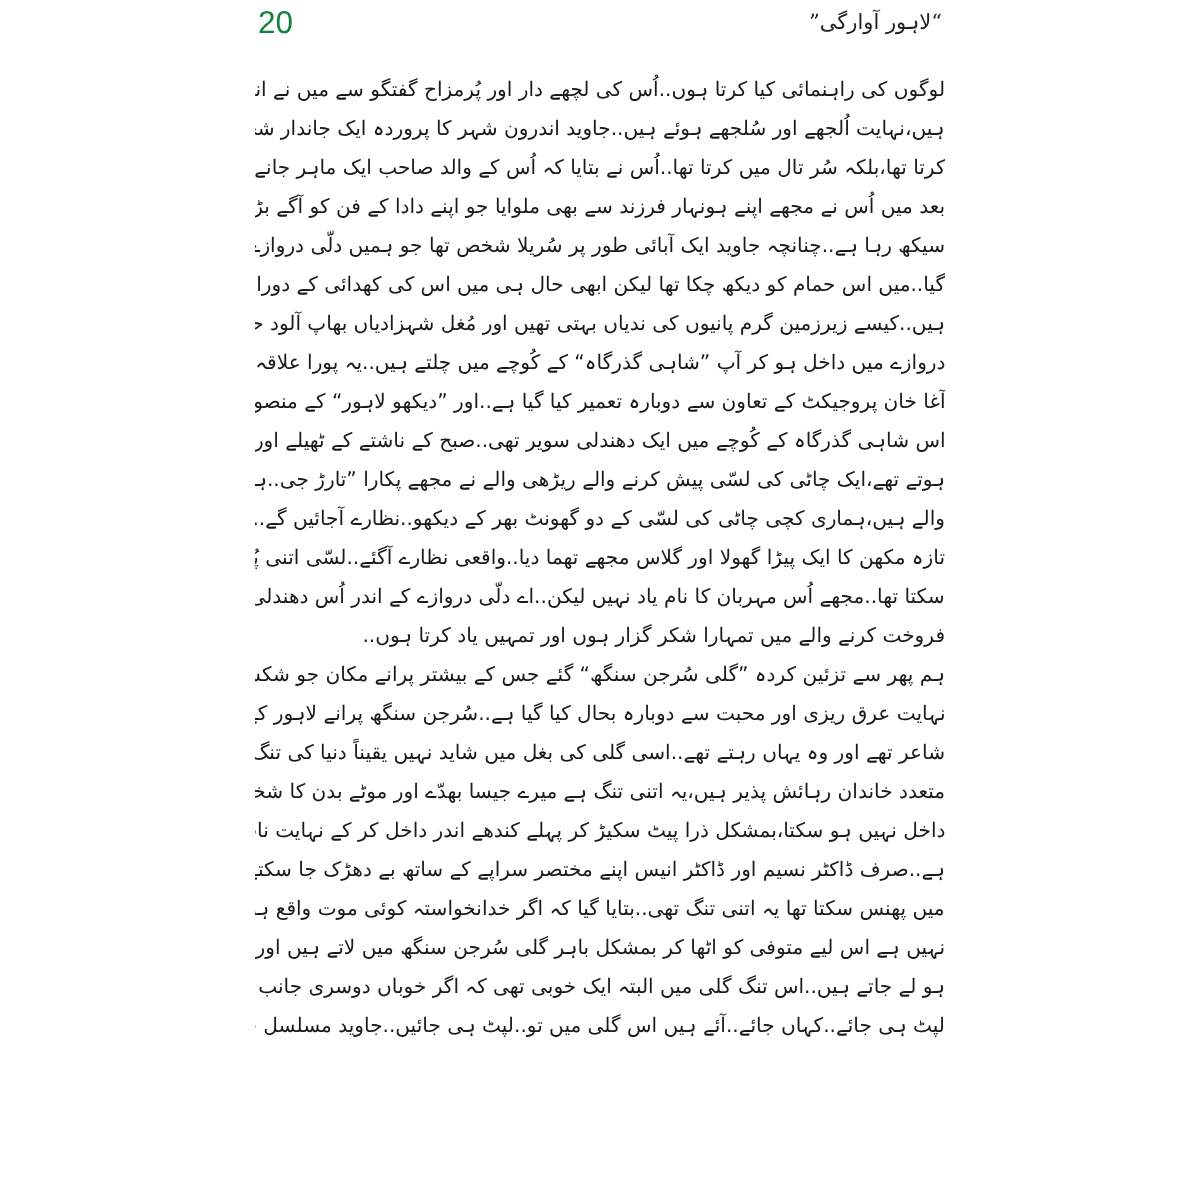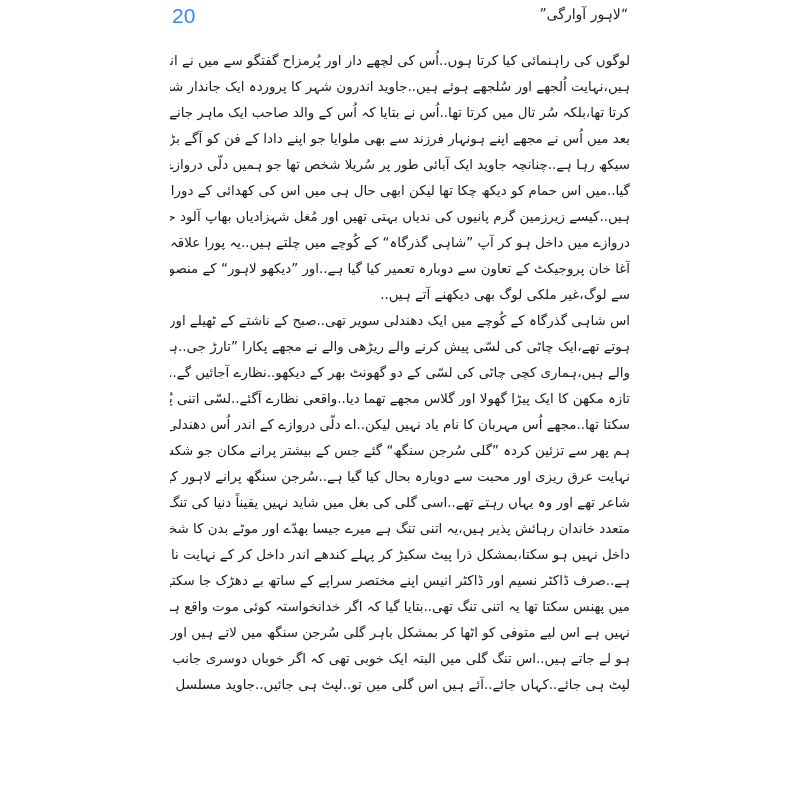--- a/index.html
+++ b/index.html
@@ -1,21 +1,21 @@
 <!DOCTYPE html>
 <html><head>
 <meta charset="utf-8">
 <style>
   html, body { margin:0; padding:0; background:#ffffff; }
   body { width:800px; height:800px; overflow:hidden; position:relative;
          font-family:"DejaVu Sans", sans-serif; color:#1a1a1a; }
   .page { position:absolute; left:0; top:0; width:800px; height:800px; background:#fff; }
   .header { position:absolute; top:4px; left:172px; width:456px; height:30px; }
   .page-number { position:absolute; left:0; top:0; font-family:"Liberation Sans", sans-serif;
-                 font-size:21px; color:#3b82f6; }
+                 font-size:21px; color:#15803d; }
   .running-title { position:absolute; right:0; top:2px; direction:rtl; font-size:14px;
                    font-family:"DejaVu Serif", serif; color:#222;margin-left:48px; }
   .body-text { position:absolute; top:48px; left:170px; width:460px; direction:rtl;
                font-family:"DejaVu Sans", sans-serif; font-size:13.4px; line-height:26px;
                text-align:justify; }
   .line { display:block; white-space:nowrap; overflow:hidden; text-align:justify;
           text-align-last:justify; height:26px; }
   .line.last { text-align-last:right; }
 </style>
 </head>
@@ -33,28 +33,28 @@
         <span class="line">ہیں،نہایت اُلجھے اور سُلجھے ہوئے ہیں..جاوید اندرون شہر کا پروردہ ایک جاندار شخص تھا،بات کرتا تھا تو سُر میں</span>
         <span class="line last">کرتا تھا،بلکہ سُر تال میں کرتا تھا..اُس نے بتایا کہ اُس کے والد صاحب ایک ماہر جانے پہچانے طبلہ نواز تھے..</span>
       </div>
       <div>
         <span class="line">بعد میں اُس نے مجھے اپنے ہونہار فرزند سے بھی ملوایا جو اپنے دادا کے فن کو آگے بڑھانے کے لیے طبلہ بجانا</span>
         <span class="line">سیکھ رہا ہے..چنانچہ جاوید ایک آبائی طور پر سُریلا شخص تھا جو ہمیں دلّی دروازے کے اندر شاہی حمام میں لے</span>
         <span class="line">گیا..میں اس حمام کو دیکھ چکا تھا لیکن ابھی حال ہی میں اس کی کھدائی کے دوران کچھ قدیم آثار ظاہر ہوئے</span>
         <span class="line">ہیں..کیسے زیرزمین گرم پانیوں کی ندیاں بہتی تھیں اور مُغل شہزادیاں بھاپ آلود حمام میں غسل کرتی تھیں..دلّی</span>
         <span class="line">دروازے میں داخل ہو کر آپ ”شاہی گذرگاہ“ کے کُوچے میں چلتے ہیں..یہ پورا علاقہ ناروے کی مدد سے اور</span>
         <span class="line">آغا خان پروجیکٹ کے تعاون سے دوبارہ تعمیر کیا گیا ہے..اور ”دیکھو لاہور“ کے منصوبے کے تحت اسے بہت</span>
-        <span class="line last">سے لوگ،غیر ملکی لوگ بھی دیکھنے آتے ہیں..</span>
       </div>
       <div>
         <span class="line">اس شاہی گذرگاہ کے کُوچے میں ایک دھندلی سویر تھی..صبح کے ناشتے کے ٹھیلے اور خوانچے پُرہجوم</span>
         <span class="line">ہوتے تھے،ایک چاٹی کی لسّی پیش کرنے والے ریڑھی والے نے مجھے پکارا ”تارڑ جی..ہم آپ کے چاہنے</span>
         <span class="line">والے ہیں،ہماری کچی چاٹی کی لسّی کے دو گھونٹ بھر کے دیکھو..نظارے آجائیں گے..“اُس نے کچی لسّی میں</span>
         <span class="line">تازہ مکھن کا ایک پیڑا گھولا اور گلاس مجھے تھما دیا..واقعی نظارے آگئے..لسّی اتنی پُرکیف تھی کہ میں پوری چاٹی پی</span>
         <span class="line">سکتا تھا..مجھے اُس مہربان کا نام یاد نہیں لیکن..اے دلّی دروازے کے اندر اُس دھندلی سویر میں چاٹی کی کچی لسّی</span>
+        <span class="line last">فروخت کرنے والے میں تمہارا شکر گزار ہوں اور تمہیں یاد کرتا ہوں..</span>
       </div>
       <div>
         <span class="line">ہم پھر سے تزئین کردہ ”گلی سُرجن سنگھ“ گئے جس کے بیشتر پرانے مکان جو شکستہ ہو رہے تھے،انہیں</span>
         <span class="line">نہایت عرق ریزی اور محبت سے دوبارہ بحال کیا گیا ہے..سُرجن سنگھ پرانے لاہور کے ایک معروف حکیم اور</span>
         <span class="line">شاعر تھے اور وہ یہاں رہتے تھے..اسی گلی کی بغل میں شاید نہیں یقیناً دنیا کی تنگ ترین ایک گلی ہے اور اُس میں</span>
         <span class="line">متعدد خاندان رہائش پذیر ہیں،یہ اتنی تنگ ہے میرے جیسا بھدّے اور موٹے بدن کا شخص آسانی سے اس میں</span>
         <span class="line">داخل نہیں ہو سکتا،بمشکل ذرا پیٹ سکیڑ کر پہلے کندھے اندر داخل کر کے نہایت ناپ تول کر کے داخل ہو سکتا</span>
         <span class="line">ہے..صرف ڈاکٹر نسیم اور ڈاکٹر انیس اپنے مختصر سراپے کے ساتھ بے دھڑک جا سکتے تھے جب کہ عادل اس گلی</span>
         <span class="line">میں پھنس سکتا تھا یہ اتنی تنگ تھی..بتایا گیا کہ اگر خدانخواستہ کوئی موت واقع ہو جائے تو چارپائی کے لیے تو جگہ</span>
         <span class="line">نہیں ہے اس لیے متوفی کو اٹھا کر بمشکل باہر گلی سُرجن سنگھ میں لاتے ہیں اور پھر چارپائی پر ڈال کر جدھر لے جانا</span>

